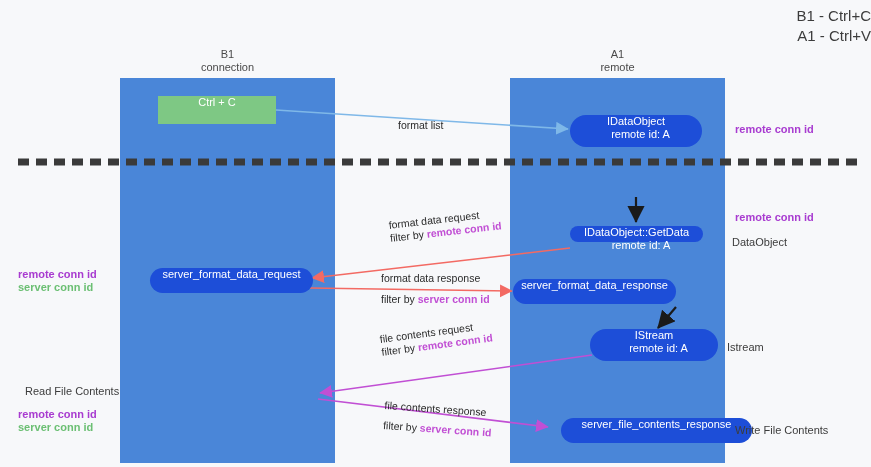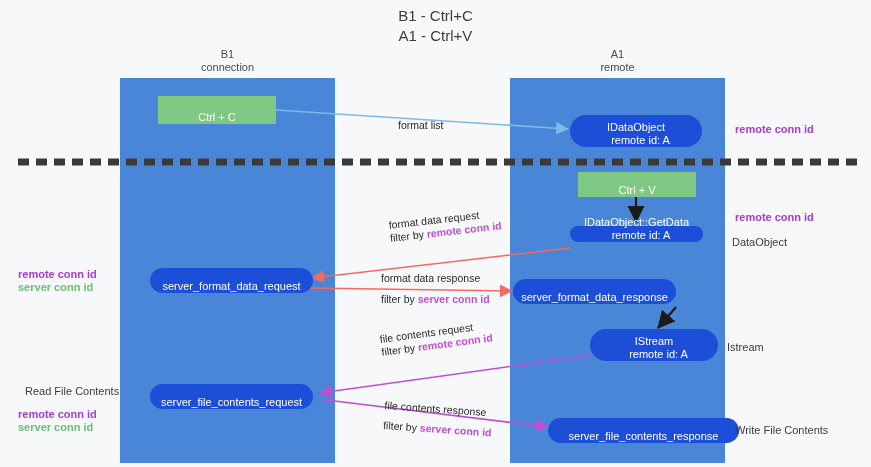--- a/index.html
+++ b/index.html
@@ -26,21 +26,21 @@
     color: #4a4a4a;
     line-height: 13px;
     white-space: pre;
   }
   .node {
     position: absolute;
     box-sizing: border-box;
     display: flex;
     flex-direction: column;
     align-items: center;
-    justify-content: flex-end;
+    justify-content: flex-start;
     color: #ffffff;
     font-size: 11px;
     line-height: 13px;
     text-align: center;
     z-index: 5;
   }
   .node.green { background: #7ec884; }
   .node.orange { background: #1d4ed8; border-radius: 16px; }
   .node .l2 { font-size: 11px; margin-left: 9px; }
   .sidelabel {
@@ -49,21 +49,21 @@
     line-height: 13px;
     color: #3c3c3c;
     white-space: pre;
     z-index: 6;
   }
   .sidelabel.purple { color: #a83bd0; font-weight: bold; }
   .sidelabel.green { color: #6bbf73; font-weight: bold; }
   .title {
     position: absolute;
     width: 871px;
-    text-align: center;
+    text-align: right;
     font-size: 15px;
     color: #3c3c3c;
     line-height: 20px;
     white-space: pre;
     top: 6px;
     left: 0;
   }
   svg.overlay {
     position: absolute;
     left: 0; top: 0;
@@ -134,47 +134,41 @@
 
   <div class="node green" style="left:158px; top:96px; width:118px; height:28px;">
     <span>Ctrl + C</span>
   </div>
 
   <div class="node orange" style="left:570px; top:115px; width:132px; height:32px;">
     <span>IDataObject</span>
     <span class="l2">remote id: A</span>
   </div>
 
-  <div class="node green" style="left:578px; top:172px; width:118px; height:25px;">
-    <span>Ctrl + V</span>
-  </div>
 
   <div class="node orange" style="left:570px; top:226px; width:133px; height:16px;">
     <span>IDataObject::GetData</span>
     <span class="l2">remote id: A</span>
   </div>
 
   <div class="node orange" style="left:150px; top:268px; width:163px; height:25px;">
     <span>server_format_data_request</span>
   </div>
 
   <div class="node orange" style="left:513px; top:279px; width:163px; height:25px;">
     <span>server_format_data_response</span>
   </div>
 
   <div class="node orange" style="left:590px; top:329px; width:128px; height:32px;">
     <span>IStream</span>
     <span class="l2">remote id: A</span>
   </div>
 
-  <div class="node orange" style="left:150px; top:384px; width:163px; height:25px;">
-    <span>server_file_contents_request</span>
-  </div>
-
-  <div class="node orange" style="left:548px; top:418px; width:191px; height:25px;">
+
+  <div class="node orange" style="left:561px; top:418px; width:191px; height:25px;">
     <span>server_file_contents_response</span>
   </div>
 
   <div class="flowlabel" style="left:398px; top:119px;">
     <div>format list</div>
   </div>
 
   <div class="flowlabel" style="left:388px; top:219px; transform:rotate(-6.5deg); transform-origin:left top;">
     <div>format data request</div>
     <div><span>filter by </span><span class="hl-purple">remote conn id</span></div>

